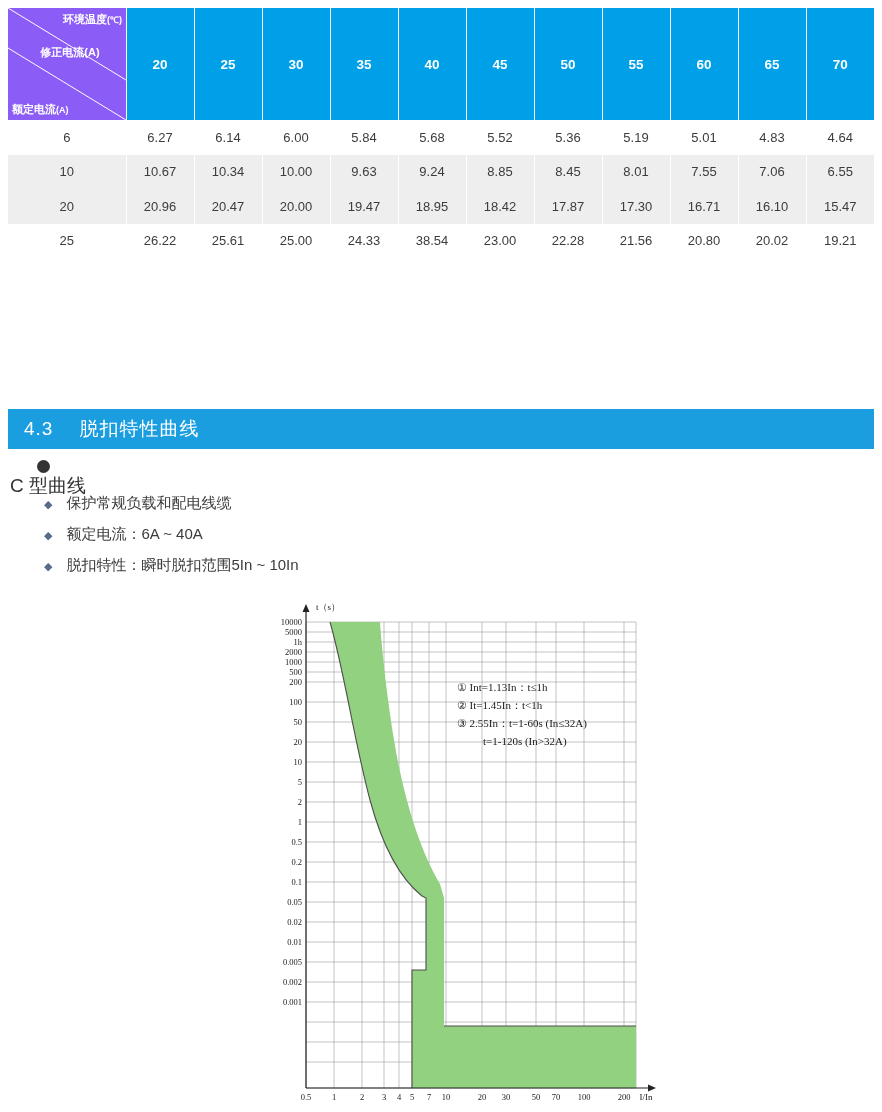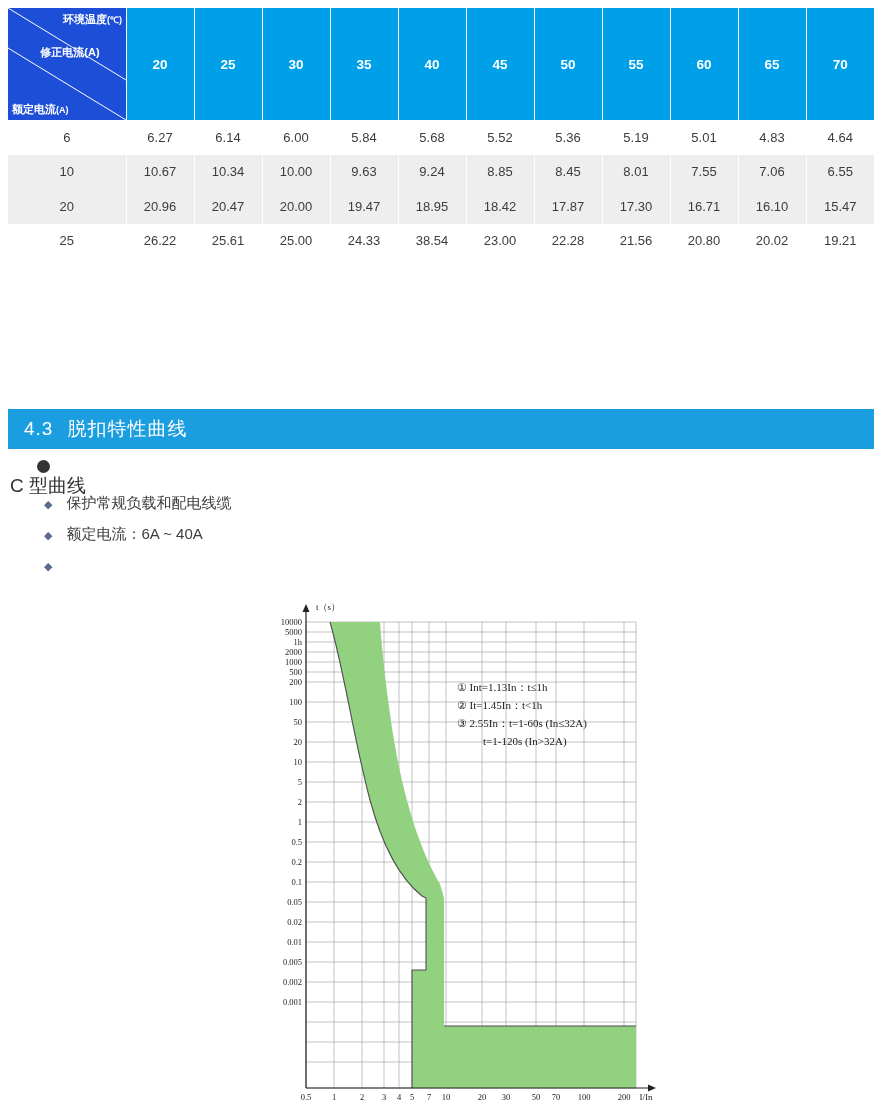--- a/index.html
+++ b/index.html
@@ -24,21 +24,21 @@
     top: 8px;
     width: 866px;
   }
   table.derate {
     width: 100%;
     border-collapse: collapse;
     table-layout: fixed;
   }
   table.derate th.corner {
     width: 118px;
-    background: #1d4ed8;
+    background: #8b5cf6;
     padding: 0;
     position: relative;
     height: 112px;
     border-right: 1px solid #ffffff;
   }
   table.derate th.temp {
     background: #00a0e9;
     color: #ffffff;
     font-size: 13.5px;
     font-weight: bold;
@@ -103,21 +103,21 @@
     width: 866px;
     height: 40px;
     background: #1b9ee0;
     color: #ffffff;
     display: flex;
     align-items: center;
     padding-left: 16px;
     font-size: 19px;
     letter-spacing: 1px;
   }
-  .section-bar .num { margin-right: 14px; }
+  .section-bar .num { margin-right: 26px; }
 
   
   .curve-title {
     position: absolute;
     left: 10px;
     top: 460px;
     font-size: 19px;
     color: #333333;
     display: flex;
     align-items: center;
@@ -289,20 +289,21 @@
   <div class="b">
     <span class="dia">◆</span>
     <span>保护常规负载和配电线缆</span>
   </div>
   <div class="b">
     <span class="dia">◆</span>
     <span>额定电流：6A ~ 40A</span>
   </div>
   <div class="b">
     <span class="dia">◆</span>
+    <span>脱扣特性：瞬时脱扣范围5In ~ 10In</span>
   </div>
 </div>
 
 <div class="chart-area">
   <svg width="420" height="508" viewBox="0 0 420 508">
 
     <g>
 
       <g stroke="#9a9a9a" stroke-width="0.6">
         <line x1="62" y1="22" x2="392" y2="22"></line>

